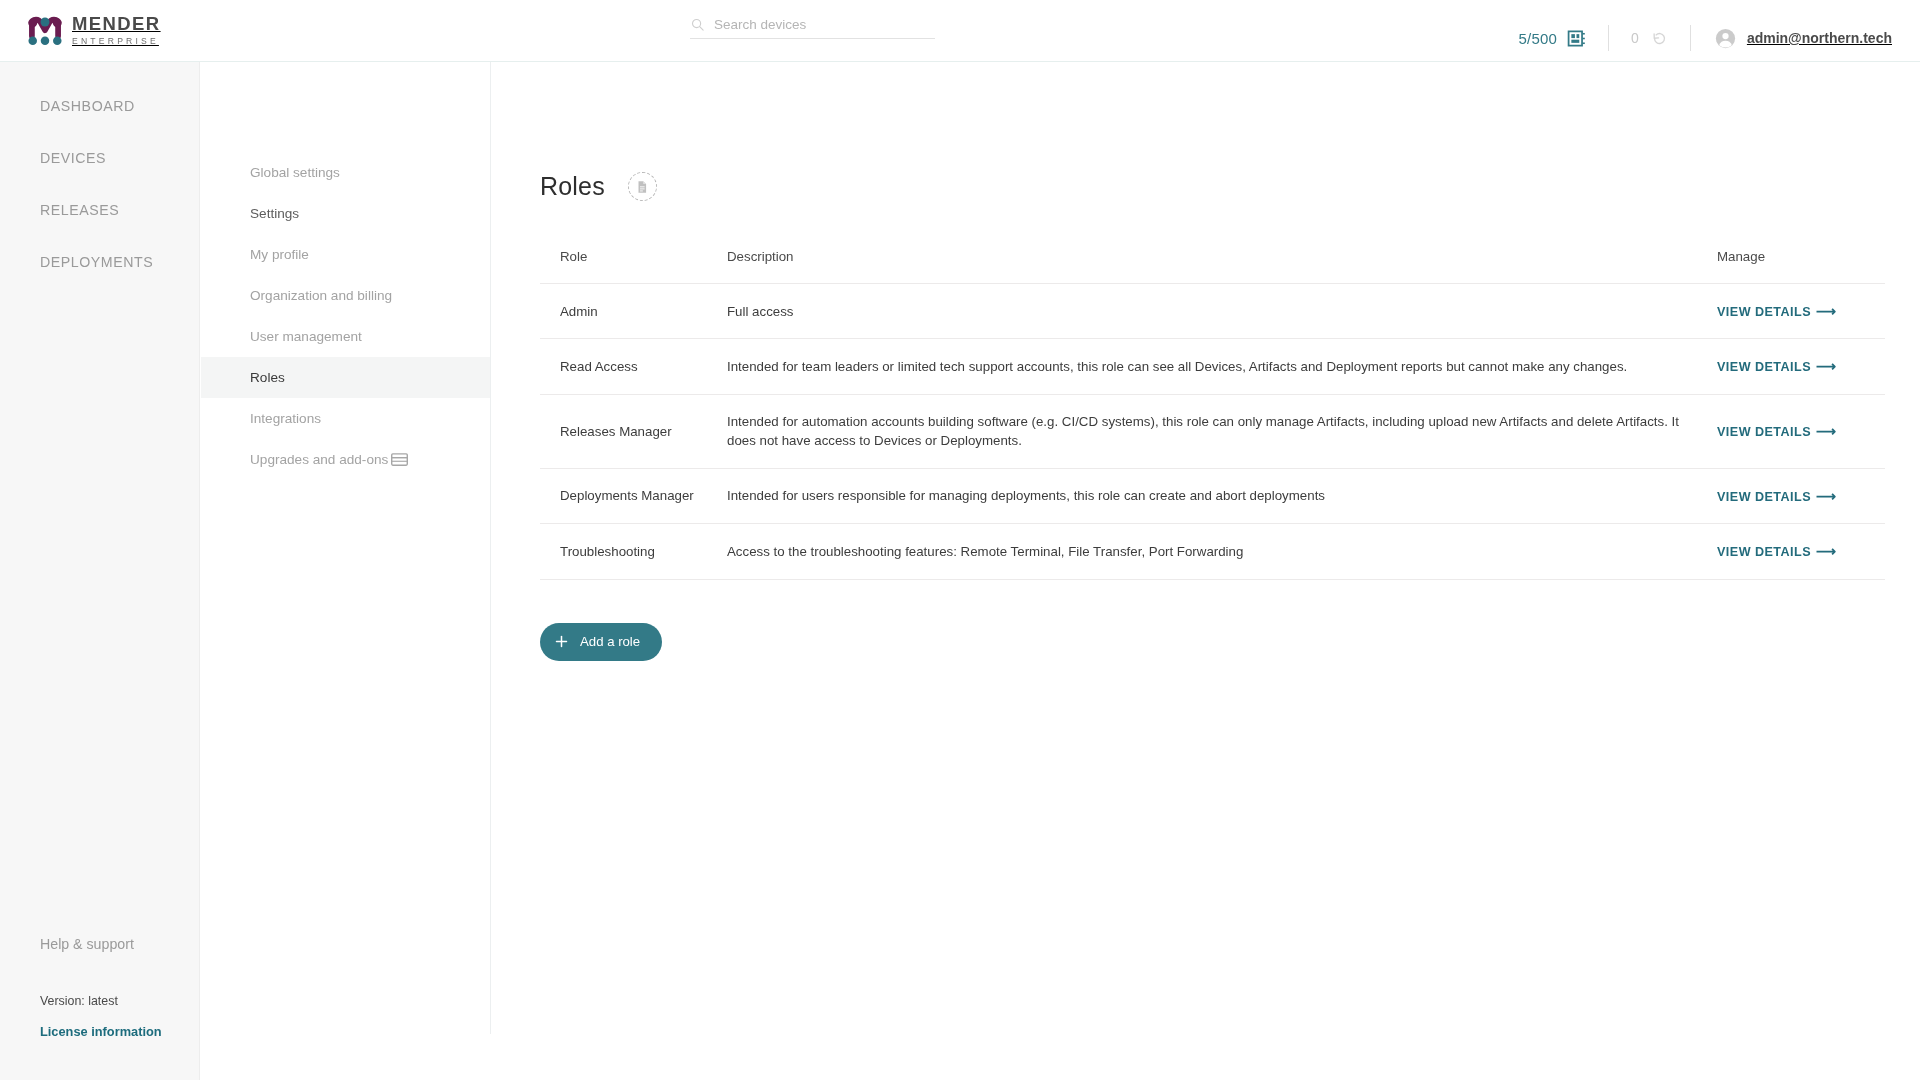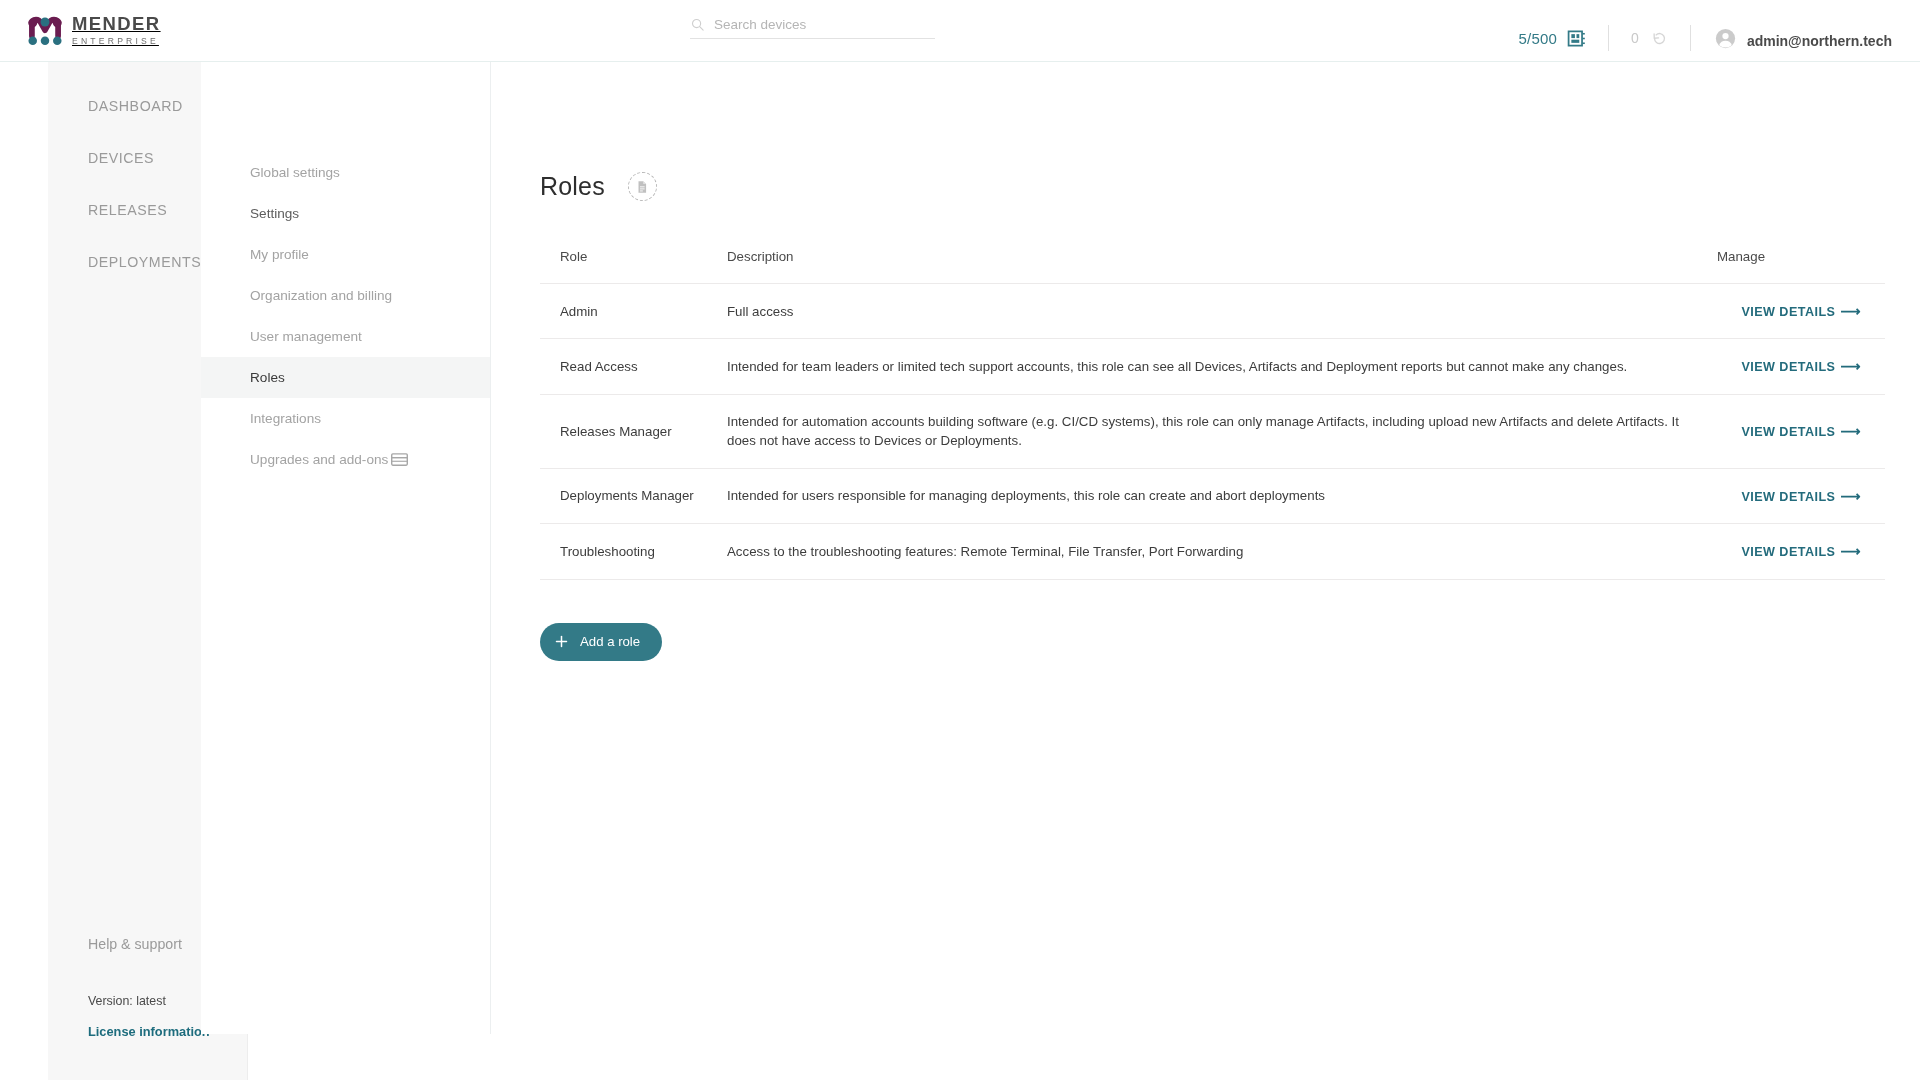--- a/index.html
+++ b/index.html
@@ -56,31 +56,31 @@
   .hdr-right {
     position: absolute; right: 0; top: 0; height: 76px;
     display: flex; align-items: center;
   }
   .hdr-group { display: flex; align-items: center; height: 62px; padding: 0 22px; }
   .hdr-divider { width: 1px; height: 26px; background: #e0e0e0; }
   .dev-count { font-size: 15px; color: #337a87; letter-spacing: .2px; margin-right: 10px; }
   .chip-icon { width: 19px; height: 19px; }
   .pending-count { font-size: 14px; color: #c9c9c9; margin-right: 12px; }
   .refresh-icon { width: 17px; height: 17px; opacity: .35; }
-  .user-group { display: flex; align-items: flex-end; padding: 0 28px 0 24px; }
+  .user-group { display: flex; align-items: center; padding: 0 28px 0 24px; text-decoration: underline; }
   .avatar-icon { width: 21px; height: 21px; margin-right: 11px; opacity: .45; }
   .user-email { font-size: 14px; color: #4a4a4a; font-weight: bold; }
 
   
   .leftnav {
     position: absolute; top: 62px; left: 0;
     width: 200px; height: 1018px;
     background: #f7f7f7;
     border-right: 1px solid #ededed;
-    display: flex; flex-direction: column; margin-left: 48px;
+    display: flex; flex-direction: column;
   }
   .nav-main { padding-top: 18px; }
   .nav-item {
     display: block; padding: 18px 0 18px 40px;
     font-size: 14.2px; letter-spacing: .55px;
     color: #9a9a9a; cursor: pointer; text-decoration: none;
   }
   .nav-bottom { margin-top: auto; padding: 0 0 40px 40px; }
   .nav-help { font-size: 14.2px; color: #9a9a9a; cursor: pointer; }
   .nav-version { font-size: 12.4px; color: #4a4a4a; margin-top: 42px; }
@@ -130,21 +130,21 @@
     padding: 0 0 19px 0;
     border-bottom: 1px solid #eceaea;
   }
   table.roles td {
     font-size: 13.3px; color: #3d3d3d;
     padding: 17px 0; vertical-align: middle;
     border-bottom: 1px solid #eceaea; line-height: 1.46;
   }
   .col-role   { width: 175px; padding-left: 20px !important; }
   .col-desc   { width: 990px; padding-left: 12px !important; }
-  .col-manage { width: 180px; text-align: center; padding-left: 12px !important; }
+  .col-manage { width: 180px; text-align: left; padding-left: 12px !important; }
   th.col-role   { padding-left: 20px !important; }
   th.col-desc   { padding-left: 12px !important; }
   th.col-manage { padding-left: 12px !important; margin-top: 32px; }
   .view-link {
     color: #236b7c; font-size: 12.6px; font-weight: bold;
     letter-spacing: .45px; cursor: pointer; text-decoration: none;
     white-space: nowrap;
   }
   .arrow { font-size: 14px; margin-left: 5px; letter-spacing: 0; }
 

